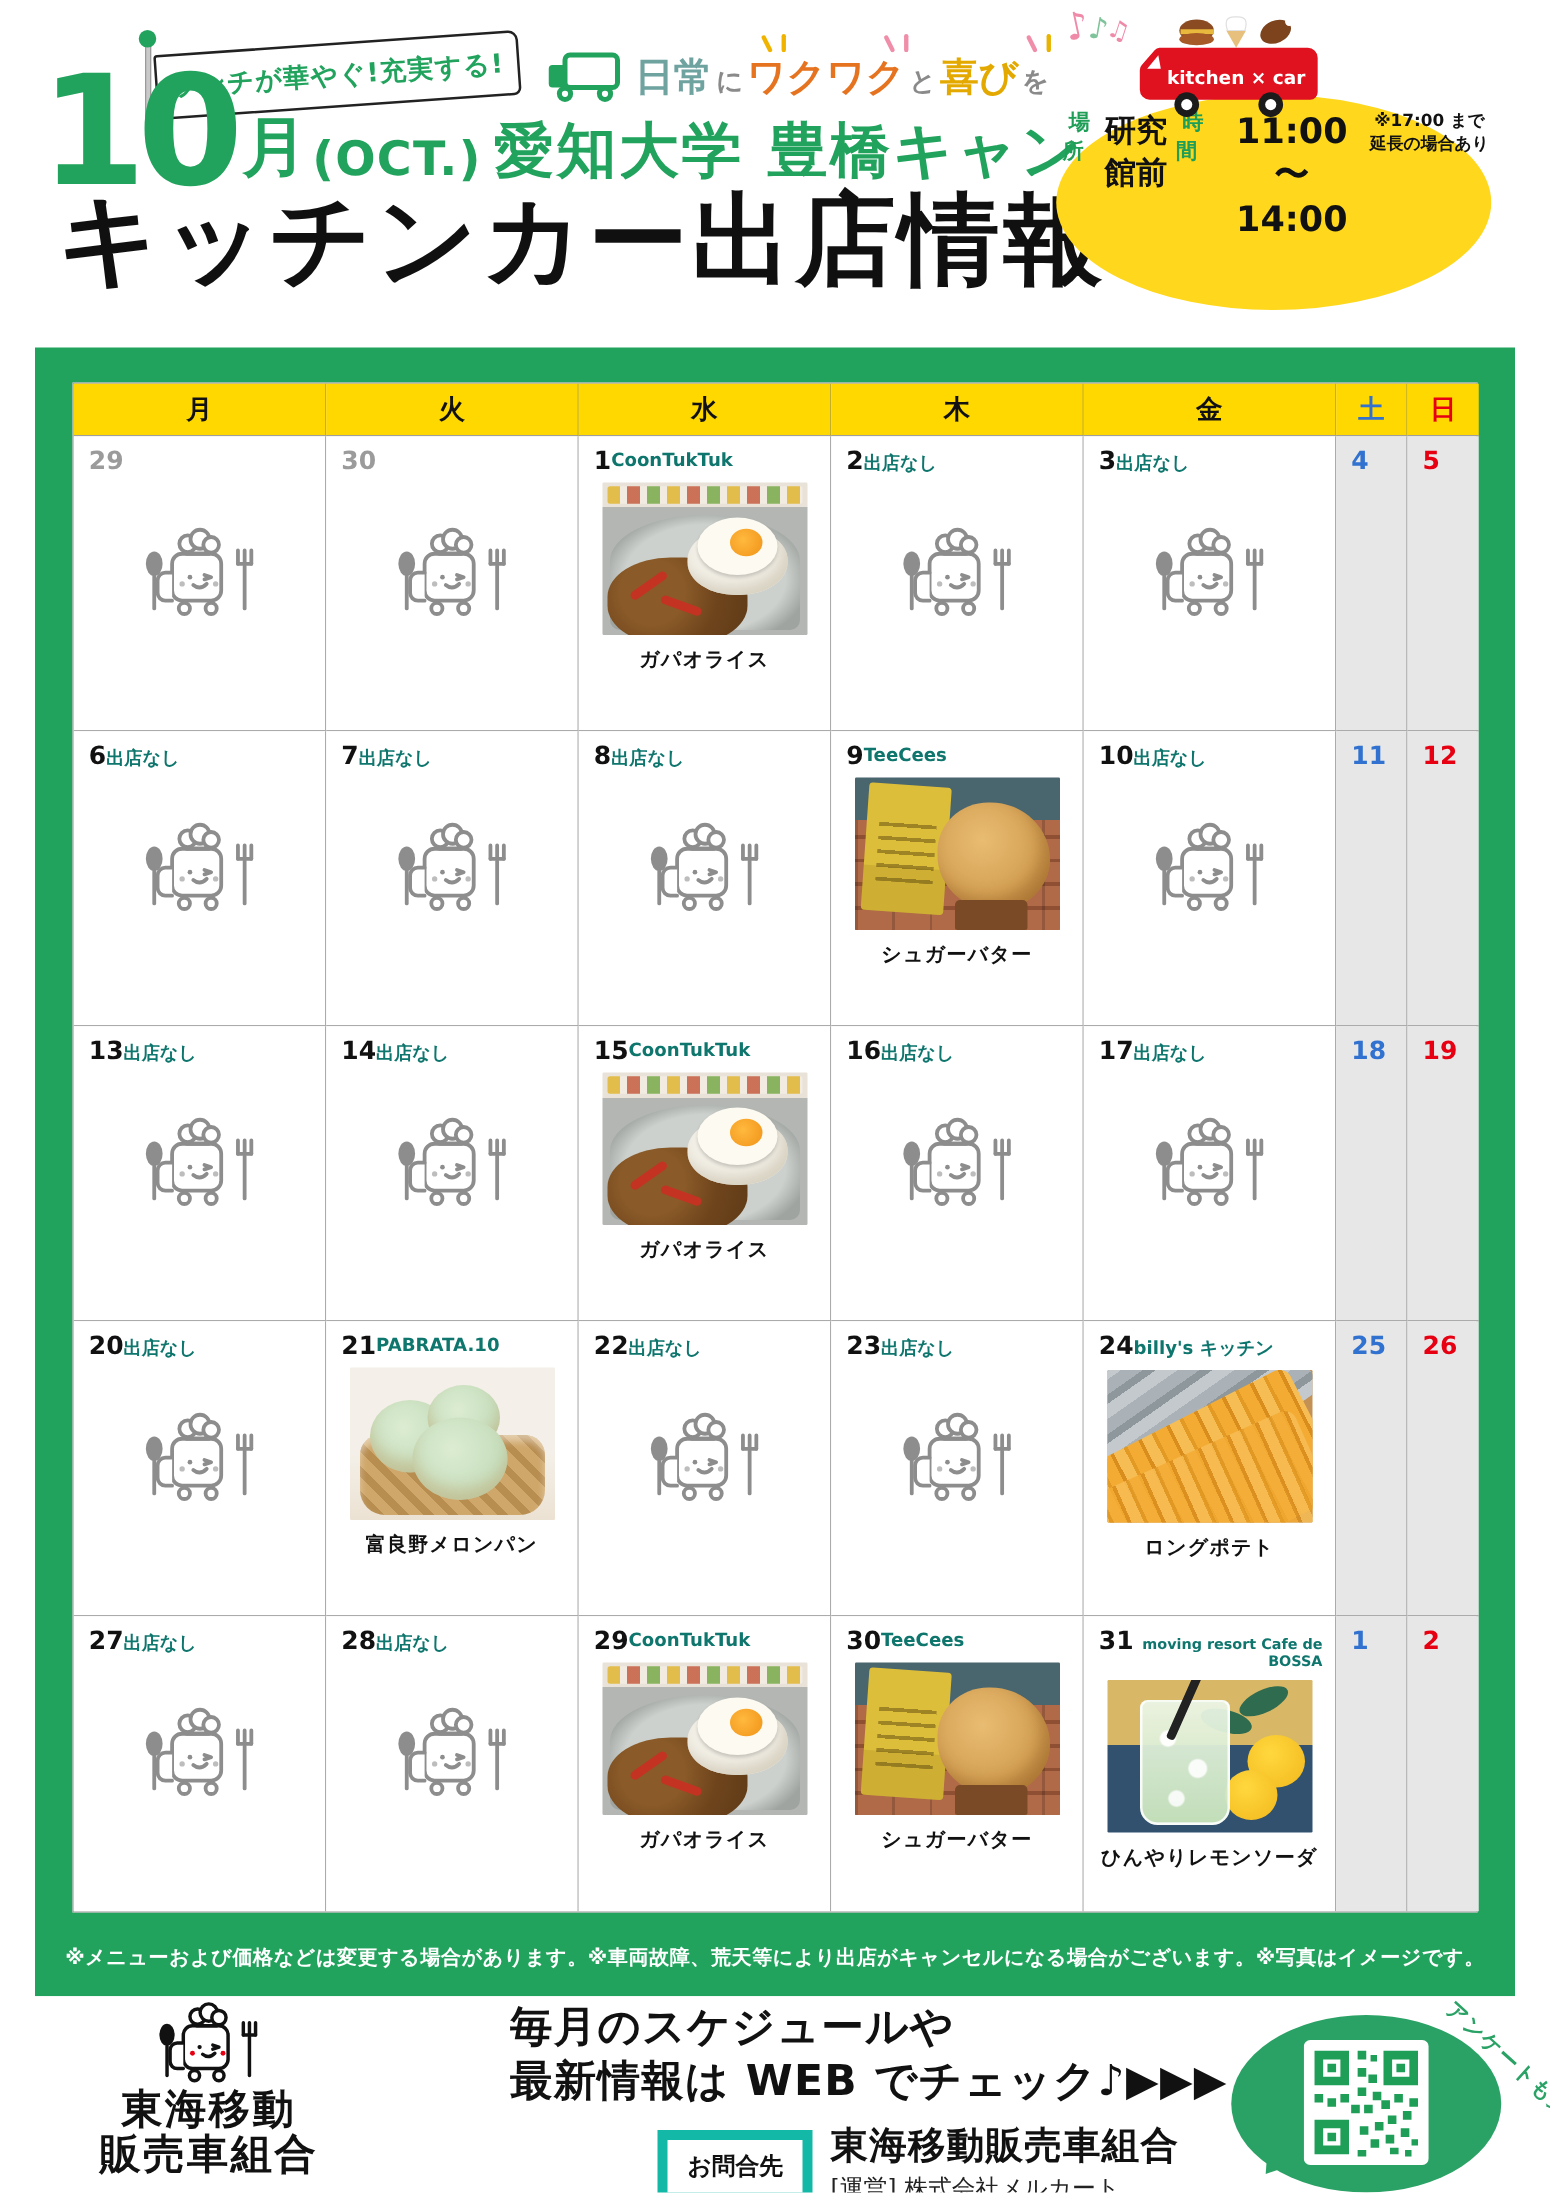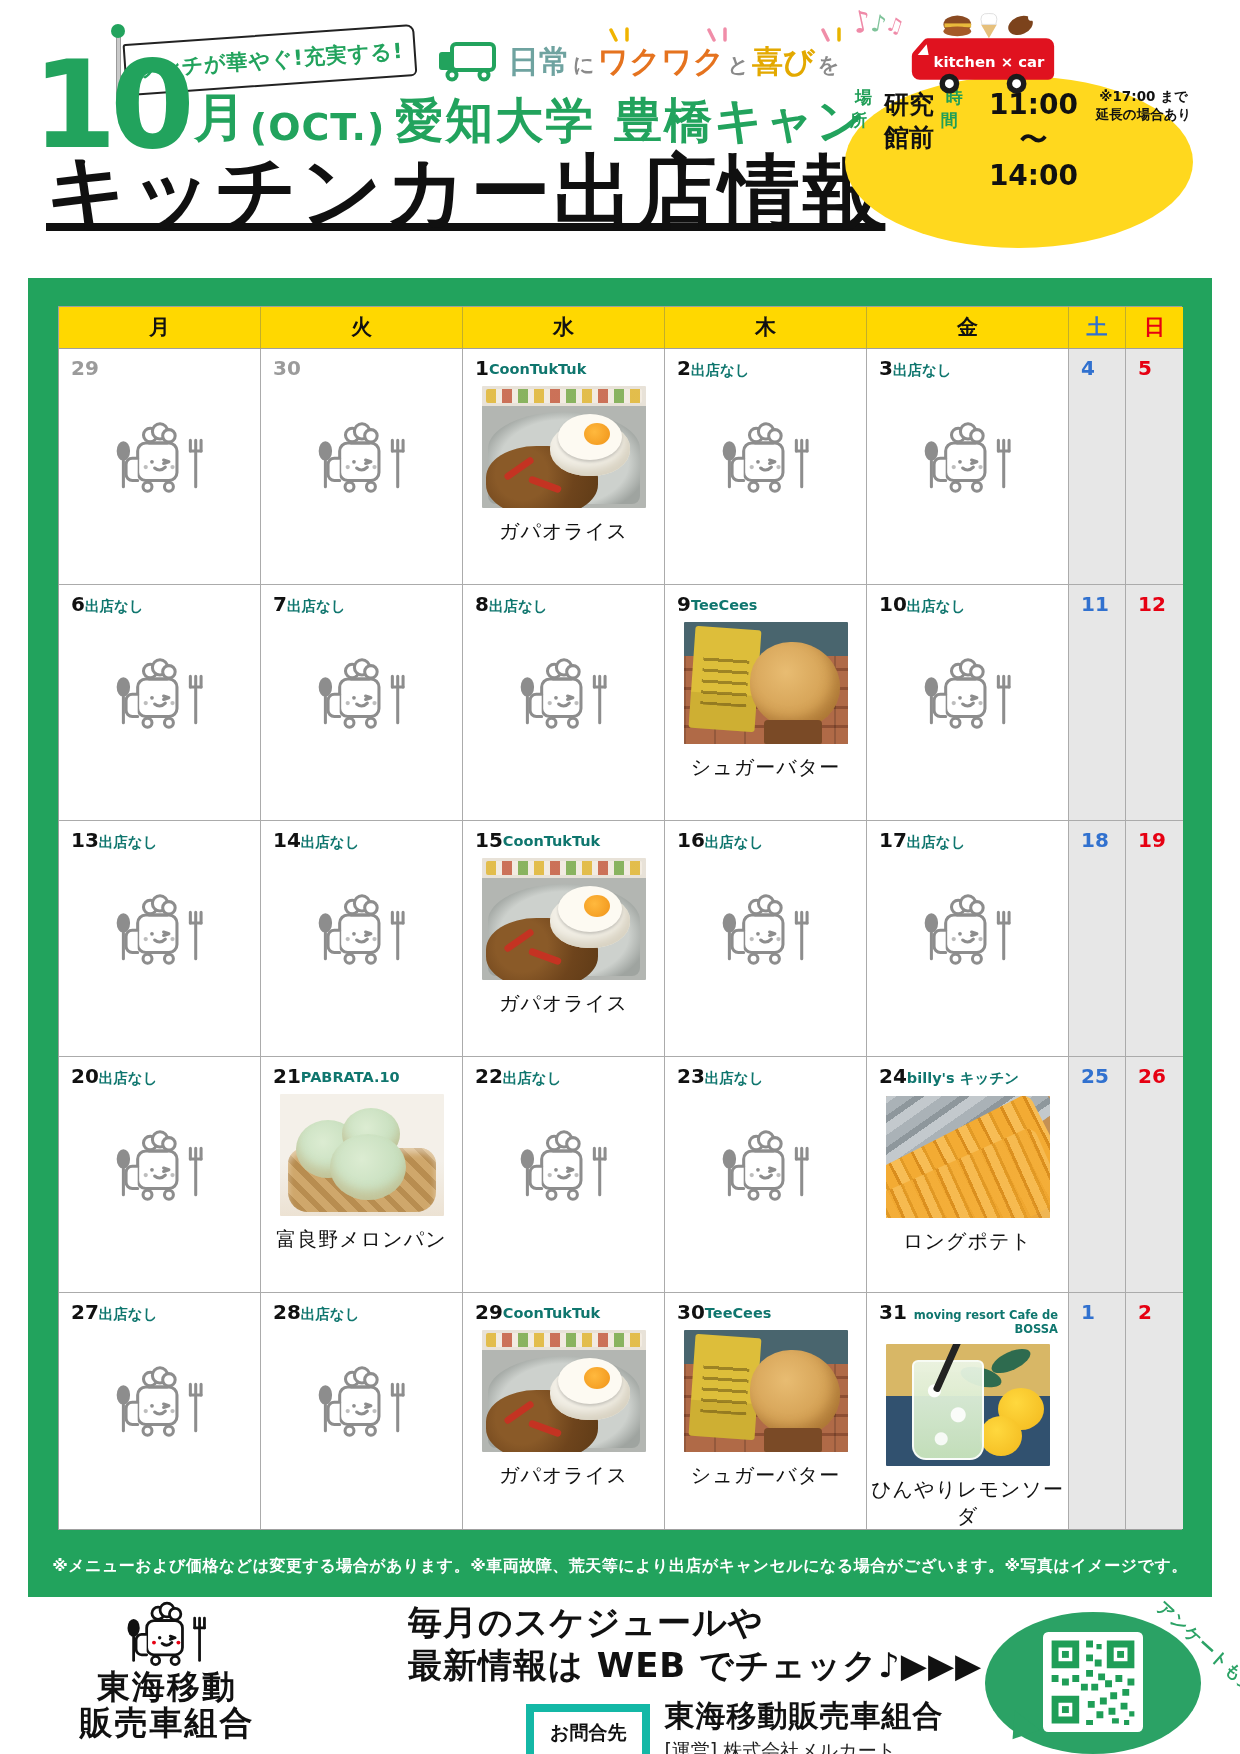--- a/index.html
+++ b/index.html
@@ -31,21 +31,21 @@
   .notes { position:absolute; left:852px; top:4px; font-size:30px; font-weight:700; }
   .notes .n1 { color:#ef8aa8; display:inline-block; transform:rotate(-12deg); }
   .notes .n2 { color:#7fc39a; display:inline-block; transform:rotate(10deg); font-size:24px; }
   .notes .n3 { color:#ef8aa8; display:inline-block; transform:rotate(18deg); font-size:20px; }
 
   .month-line { position:absolute; left:32px; top:58px; display:flex; align-items:flex-end; color:#22a35d; white-space:nowrap; }
   .m-num { font-size:122px; font-weight:900; line-height:.78; letter-spacing:-7px; }
   .m-gatsu { font-size:52px; font-weight:900; margin:0 2px 0 6px; }
   .m-oct { font-size:38px; font-weight:800; letter-spacing:1px; margin:0 10px 4px 2px; }
   .m-campus { font-size:48px; font-weight:900; letter-spacing:2px; margin-bottom:0; }
-  .title { position:absolute; left:46px; top:150px; font-size:80px; font-weight:900; letter-spacing:3px; color:#101010; line-height:1.05;text-decoration:underline; }
+  .title { position:absolute; left:46px; top:150px; font-size:80px; font-weight:900; letter-spacing:3px; color:#101010; line-height:1.05; }
 
   .truck-logo { position:absolute; left:898px; top:10px; z-index:3; }
 
   .info-oval {
     position:absolute; left:845px; top:76px; width:348px; height:172px;
     background:#ffd81e; border-radius:50%; z-index:2;
     display:flex; flex-direction:row; align-items:flex-start; justify-content:center;
     text-align:center; padding-top:10px;
   }
   .info-label { color:#1f9e57; font-size:17px; font-weight:800; letter-spacing:10px; text-indent:10px; }
@@ -73,21 +73,21 @@
   .calendar > .cell:nth-last-child(-n+7) { border-bottom:none; }
   .calendar > .cell:nth-child(7n) { border-right:none; }
   .cell-head { display:flex; justify-content:flex-start; align-items:flex-start; padding:9px 10px 0 12px; }
   .date { font-size:20px; font-weight:600; line-height:1; }
   .muted { color:#9b9b9b; }
   .vendor { color:#0f766e; font-weight:700; font-size:14.5px; padding-top:3px; text-align:right; }
   .vendor.small { font-size:11.5px; padding-top:6px; }
   .wk { background:#e7e7e7; }
   .wk-sat .date { color:#3171cf; }
   .wk-sun .date { color:#e60012; }
-  .caption { text-align:center; font-size:20px; font-weight:400; margin-top:10px; letter-spacing:1px; }
+  .caption { text-align:center; font-size:16px; font-weight:700; margin-top:10px; letter-spacing:1px; }
   .mascot { position:absolute; left:50%; top:68px; transform:translateX(-50%); color:#8d8d8d; --blush:#bdbdbd; }
 
   
   .food { position:relative; width:164px; height:122px; margin:8px auto 0; overflow:hidden; border-radius:1px; }
   .food div { position:absolute; }
 
   .f-gapao { background:linear-gradient(180deg,#e8e2d8 0 20px,#b3b6b2 20px); }
   .f-gapao .menu-strip { top:3px; left:4px; right:4px; height:14px; border-radius:2px; opacity:.9;
     background:repeating-linear-gradient(90deg,#e2b93c 0 10px,#f3ece2 10px 16px,#c8654a 16px 26px,#f3ece2 26px 32px,#7fae52 32px 42px,#f3ece2 42px 48px); }
   .f-gapao .plate { left:6px; top:26px; width:152px; height:92px; border-radius:50% 50% 8px 8px/40% 40% 8px 8px;

